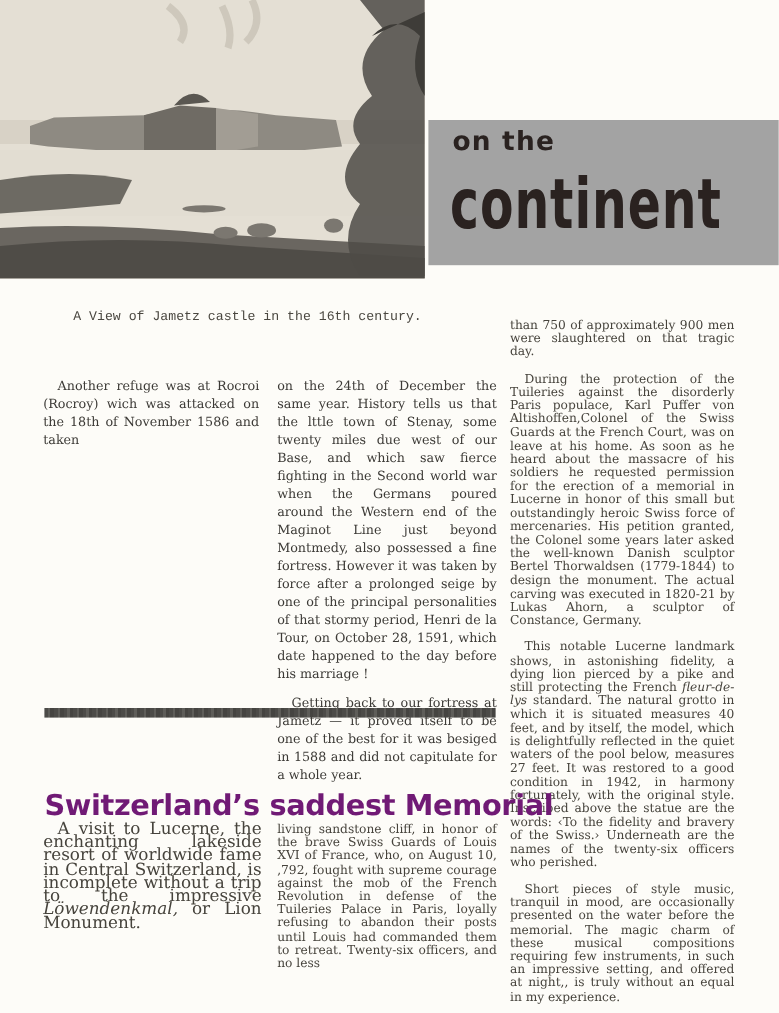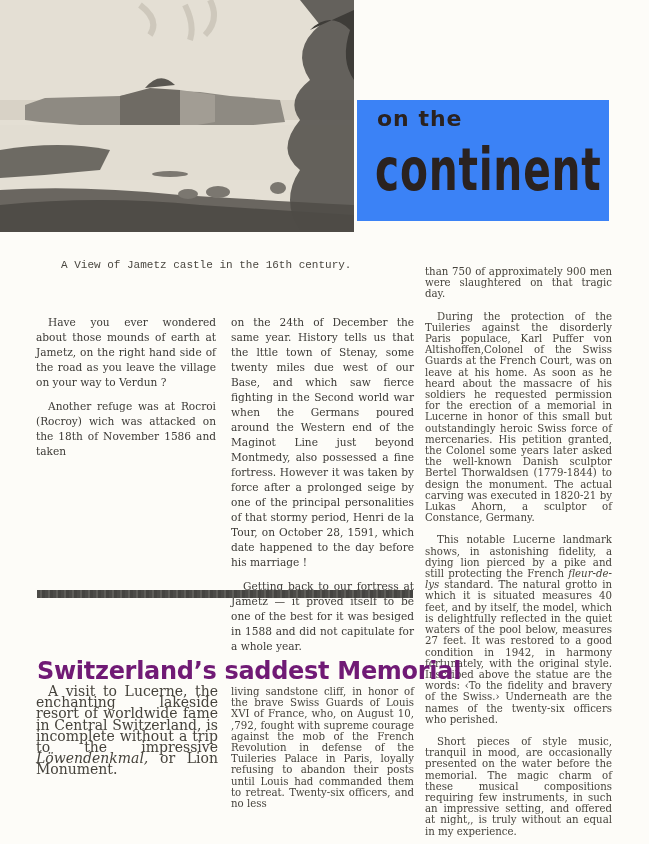--- a/index.html
+++ b/index.html
@@ -10,22 +10,23 @@
     color: #3c3a36;
   }
   .engraving {
     position: absolute; left: 0; top: 0; width: 354px; height: 232px;
     background: linear-gradient(180deg, #e6e1d7 0%, #dcd6ca 40%, #d3ccbf 70%, #bdb6a8 100%);
     overflow: hidden;
   }
   .engraving svg { width: 100%; height: 100%; display: block; }
   .badge {
     position: absolute; left: 357px; top: 100px; width: 252px; height: 121px;
-    background: #3b82f6;
+    background: #a3a3a3;
     color: #2a2220;
+    padding-left: 40px;
   }
   .badge .small {
     position: absolute; left: 20px; top: 6px;
     font-family: "DejaVu Sans", sans-serif; font-weight: bold; font-size: 22px; letter-spacing: 1px;
   }
   .badge .big {
     position: absolute; left: 18px; top: 36px;
     font-family: "DejaVu Sans Condensed", "DejaVu Sans", sans-serif; font-weight: bold;
     font-size: 58px; letter-spacing: 1px; transform: scaleX(0.78); transform-origin: left top;
     white-space: nowrap;
@@ -89,21 +90,20 @@
 </div>
 
 <div class="badge">
   <span class="small">on the</span>
   <span class="big">continent</span>
 </div>
 
 <div class="caption">A View of Jametz castle in the 16th century.</div>
 
 <div class="col left">
-  <p>Have you ever wondered about those mounds of earth at Jametz, on the right hand side of the road as you leave the village on your way to Verdun ?</p>
   <p>Another refuge was at Rocroi (Rocroy) wich was attacked on the 18th of November 1586 and taken</p>
 </div>
 
 <div class="col mid">
   <p class="cont">on the 24th of December the same year. History tells us that the lttle town of Stenay, some twenty miles due west of our Base, and which saw fierce fighting in the Second world war when the Germans poured around the Western end of the Maginot Line just beyond Montmedy, also possessed a fine fortress. However it was taken by force after a prolonged seige by one of the principal personalities of that stormy period, Henri de la Tour, on October 28, 1591, which date happened to the day before his marriage !</p>
   <p>Getting back to our fortress at Jametz — it proved itself to be one of the best for it was besiged in 1588 and did not capitulate for a whole year.</p>
 </div>
 
 <div class="col right">
   <p class="cont">than 750 of approximately 900 men were slaughtered on that tragic day.</p>

